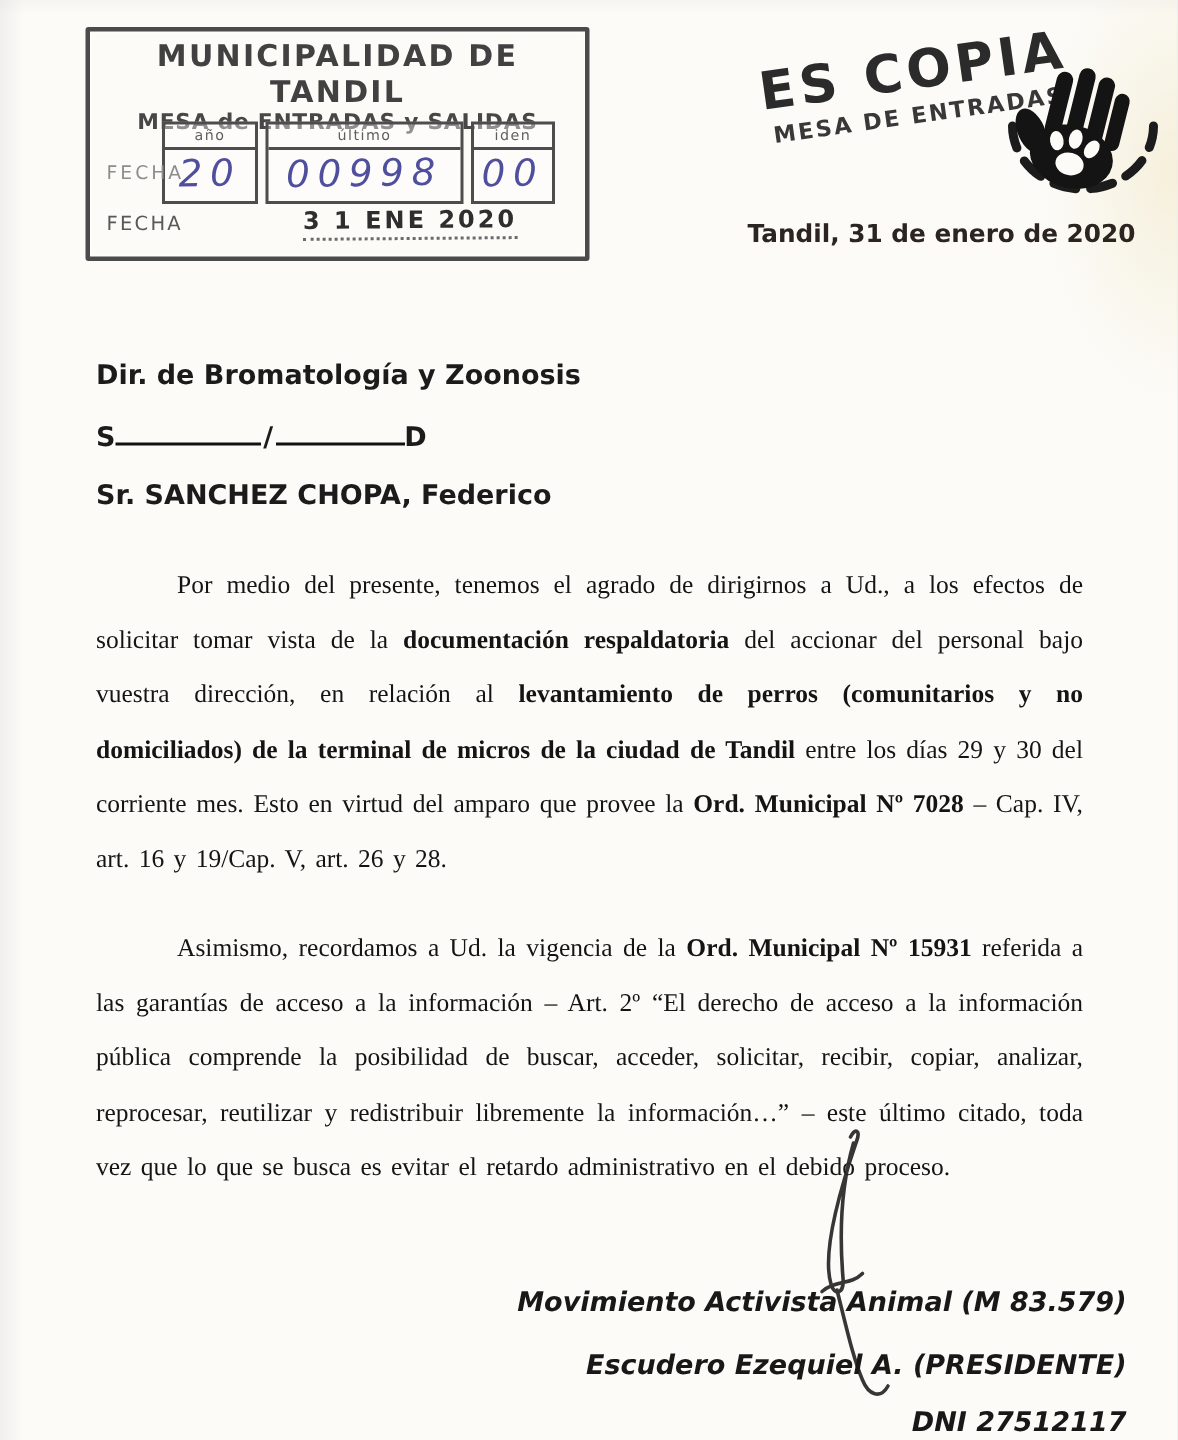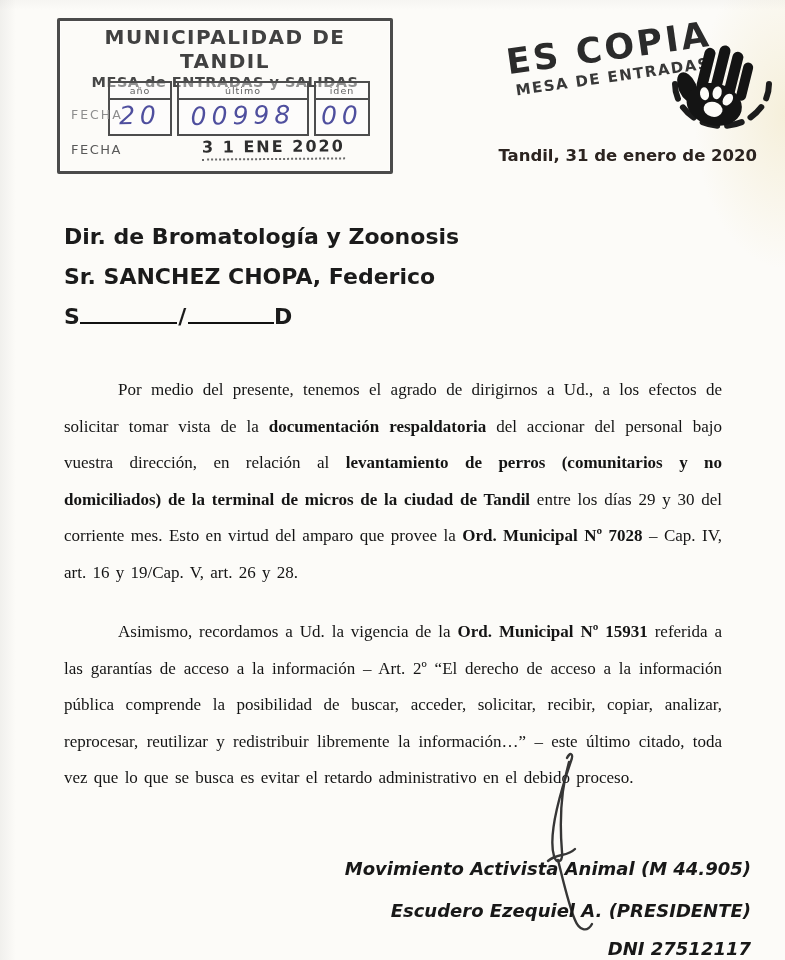--- a/index.html
+++ b/index.html
@@ -96,23 +96,23 @@
 
   
   .dateline {
     position: absolute; right: 28px; top: 146px;
     font-family: "DejaVu Sans", sans-serif;
     font-weight: bold; font-size: 16.5px; color: #2c2420;
   }
 
   
   .recipient {
-    position: absolute; left: 64px; top: 226px;
-    font-family: "DejaVu Sans", sans-serif;
-    font-weight: bold; font-size: 22px; color: #1b1b1b;
+    position: absolute; left: 64px; top: 240px;
+    font-family: "DejaVu Sans", sans-serif;
+    font-weight: bold; font-size: 18px; color: #1b1b1b;
   }
   .r-line { height: 21px; line-height: 21px; margin-bottom: 19px; }
   .sd-line { letter-spacing: 0.5px; }
   .sd-underline { display: inline-block; border-bottom: 2.5px solid #111; height: 15px; vertical-align: baseline; }
   .sd-u1 { width: 97px; }
   .sd-u2 { width: 86px; }
   .sd-slash { margin: 0 1px 0 1px; }
 
   
   .body-text {
@@ -188,36 +188,36 @@
       <ellipse cx="50" cy="50" rx="4.5" ry="6.5" fill="#fcfbf8"></ellipse>
       <ellipse cx="62" cy="54" rx="4.5" ry="6.5" transform="rotate(22 62 54)" fill="#fcfbf8"></ellipse>
       <ellipse cx="50" cy="67" rx="9.5" ry="7.5" fill="#fcfbf8"></ellipse>
     </g>
   </svg>
 
   <div class="dateline">Tandil, 31 de enero de 2020</div>
 
   <div class="recipient">
     <div class="r-line">Dir. de Bromatología y Zoonosis</div>
-    <div class="r-line">Sr. SANCHEZ CHOPA, Federico</div>
     <div class="r-line sd-line">
       <span>S</span><span class="sd-underline sd-u1"></span><span class="sd-slash">/</span><span class="sd-underline sd-u2"></span><span>D</span>
     </div>
+    <div class="r-line">Sr. SANCHEZ CHOPA, Federico</div>
   </div>
 
   <div class="body-text">
     <p class="body-para"><span>Por medio del presente, tenemos el agrado de dirigirnos a Ud., a los efectos de solicitar tomar vista de la </span><span class="bseg">documentación respaldatoria</span><span> del accionar del personal bajo vuestra dirección, en relación al </span><span class="bseg">levantamiento de perros (comunitarios y no domiciliados) de la terminal de micros de la ciudad de Tandil</span><span> entre los días 29 y 30 del corriente mes. Esto en virtud del amparo que provee la </span><span class="bseg">Ord. Municipal Nº 7028</span><span> – Cap. IV, art. 16 y 19/Cap. V, art. 26 y 28.</span></p>
     <p class="body-para"><span>Asimismo, recordamos a Ud. la vigencia de la </span><span class="bseg">Ord. Municipal Nº 15931</span><span> referida a las garantías de acceso a la información – Art. 2º “El derecho de acceso a la información pública comprende la posibilidad de buscar, acceder, solicitar, recibir, copiar, analizar, reprocesar, reutilizar y redistribuir libremente la información…” – este último citado, toda vez que lo que se busca es evitar el retardo administrativo en el debido proceso.</span></p>
   </div>
 
   <svg class="signature-stroke" viewBox="0 0 84 196" aria-hidden="true">
     <g fill="none" stroke="#262626" stroke-width="2.4" stroke-linecap="round" opacity="0.92">
       <path d="M31,10 C34,4 38,5 35,13 C23,48 12,88 18,108 C20,116 27,115 26,104 C24,80 24,45 33,14"></path>
       <path d="M12,113 C21,105 31,109 39,101"></path>
       <path d="M22,112 C29,140 33,158 39,172 C43,182 51,185 56,176"></path>
     </g>
   </svg>
 
-  <div class="sig-line sig-org">Movimiento Activista Animal (M 44.905)</div>
+  <div class="sig-line sig-org">Movimiento Activista Animal (M 83.579)</div>
   <div class="sig-line sig-name">Escudero Ezequiel A. (PRESIDENTE)</div>
   <div class="sig-line sig-dni">DNI 27512117</div>
 
 </div>
 
 </body></html>

